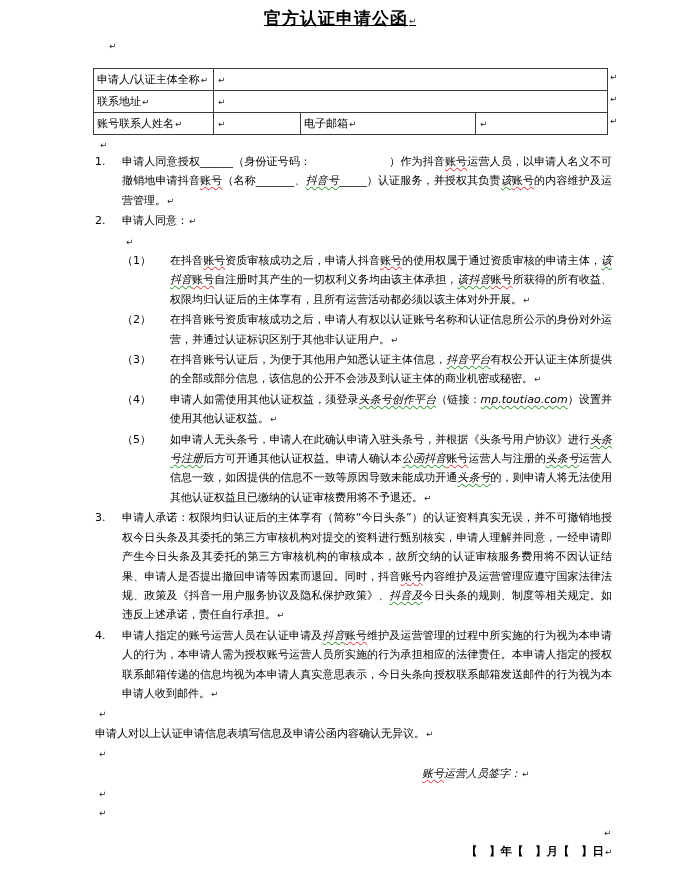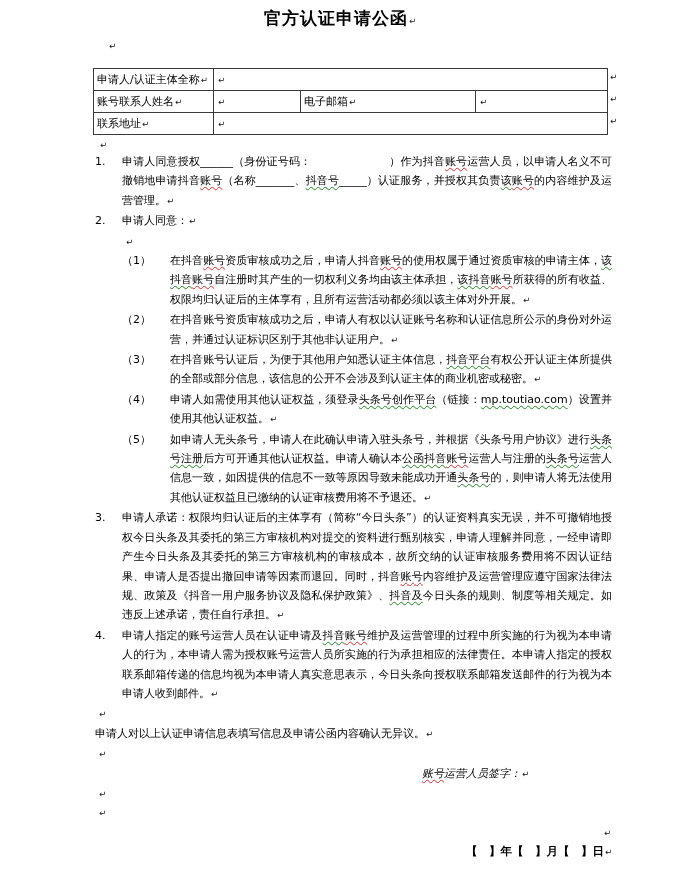--- a/index.html
+++ b/index.html
@@ -10,20 +10,21 @@
   }
   html,body{margin:0;padding:0;background:#fff;}
   .page{
     position:relative;width:680px;height:869px;overflow:hidden;background:#fff;
     color:var(--ink);
     font-family:"DejaVu Sans",sans-serif;
   }
   .doc-title{
     padding-top:6px;text-align:center;font-size:17px;font-weight:700;line-height:25px;
     letter-spacing:1px;
+    text-decoration:underline;
   }
   .pw{
     font-size:8.5px;color:#161616;margin-left:1px;font-weight:400;
     font-family:"DejaVu Sans",sans-serif;letter-spacing:0;
   }
   .pre-line{height:20px;padding-left:108px;line-height:20px;}
   .post-line{height:17px;padding-left:99px;line-height:15px;}
 
   
   .table-wrap{position:relative;margin:14px 0 0 93px;width:514px;}
@@ -48,21 +49,21 @@
   .blank-right{height:19.4px;line-height:19.4px;text-align:right;padding-right:1px;}
   .sig{padding-left:327px;font-style:italic;}
   .date{text-align:right;font-weight:700;font-size:11.5px;}
 
   .m-red{
     text-decoration:underline;text-decoration-style:wavy;
     text-decoration-color:var(--red);text-decoration-thickness:1px;text-underline-offset:2px;
   }
   .m-green{
     text-decoration:underline;text-decoration-style:wavy;
-    text-decoration-color:var(--green);text-decoration-thickness:1px;text-underline-offset:2px;
+    text-decoration-color:var(--green);text-decoration-thickness:1px;text-underline-offset:2px;font-style:italic;
   }
 </style>
 </head>
 <body>
 
 <div class="page">
 
   <div class="doc-title">
     <span>官方认证申请公函</span><span class="pw">↵</span>
   </div>
@@ -83,37 +84,37 @@
           <tr>
         <td>
           <span>申请人/认证主体全称</span><span class="pw">↵</span>
         </td>
         <td colspan="3">
           <span></span><span class="pw">↵</span>
         </td>
       </tr>
       <tr>
         <td>
+          <span>联系地址</span><span class="pw">↵</span>
+        </td>
+        <td colspan="3">
+          <span></span><span class="pw">↵</span>
+        </td>
+      </tr>
+      <tr>
+        <td>
           <span>账号联系人姓名</span><span class="pw">↵</span>
         </td>
         <td>
           <span></span><span class="pw">↵</span>
         </td>
         <td>
           <span>电子邮箱</span><span class="pw">↵</span>
         </td>
         <td>
-          <span></span><span class="pw">↵</span>
-        </td>
-      </tr>
-      <tr>
-        <td>
-          <span>联系地址</span><span class="pw">↵</span>
-        </td>
-        <td colspan="3">
           <span></span><span class="pw">↵</span>
         </td>
       </tr>
     </tbody>
       </table>
     <span class="row-pw r1">↵</span>
     <span class="row-pw r2">↵</span>
     <span class="row-pw r3">↵</span>
   </div>
 

